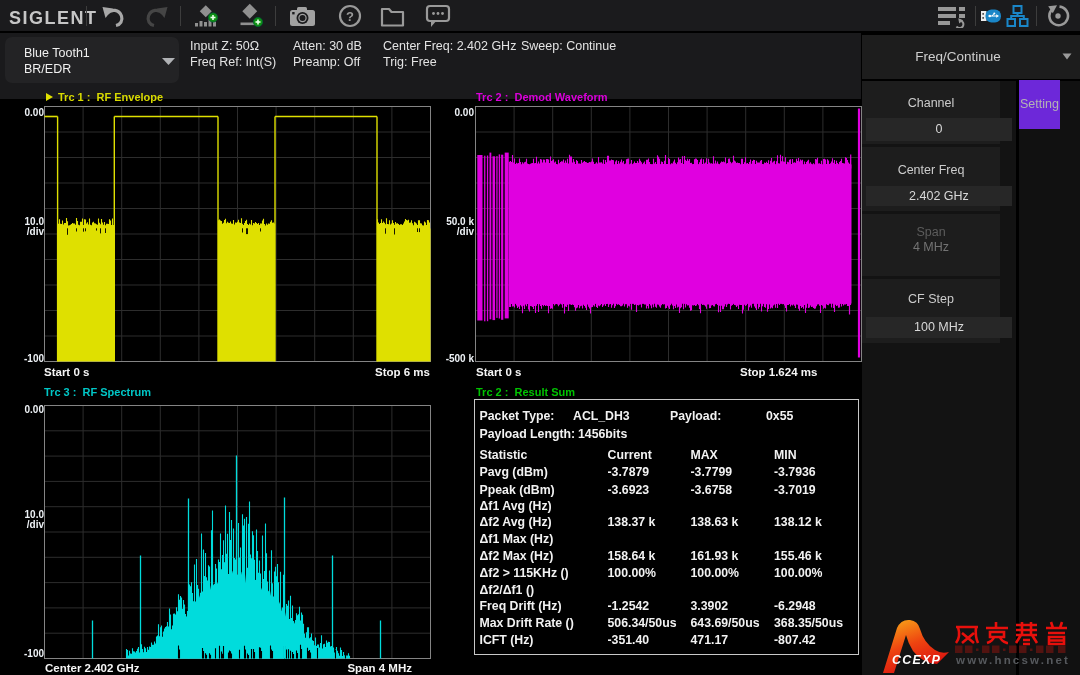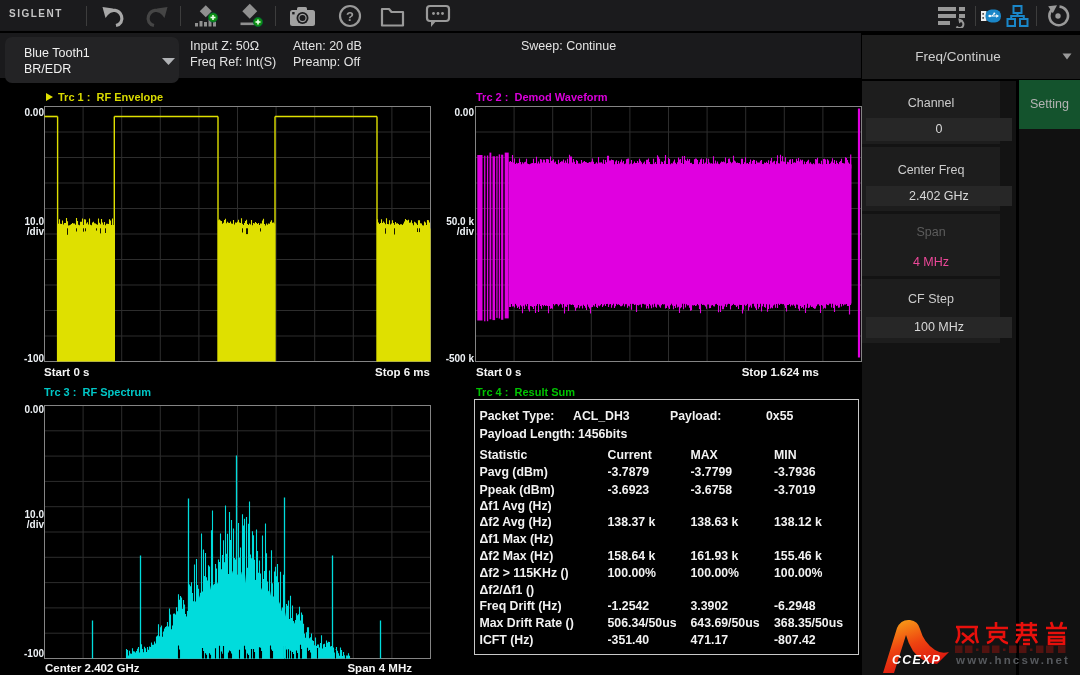--- a/index.html
+++ b/index.html
@@ -1,32 +1,32 @@
 <!DOCTYPE html>
 <html><head><meta charset="utf-8"><style>
 *{margin:0;padding:0;box-sizing:border-box}
 html,body{width:1080px;height:675px;background:#000;font-family:"Liberation Sans",sans-serif;overflow:hidden;position:relative}
 .abs{position:absolute}
 #topbar{left:0;top:0;width:1080px;height:31px;background:#1b1b1d}
-#statusbar{left:0;top:33px;width:861px;height:45px;background:#1a1a1c}
+#statusbar{left:0;top:33px;width:861px;height:66px;background:#1a1a1c}
 .sbtext{position:absolute;color:#e3e3e3;font-size:12.5px;line-height:16px;white-space:pre}
 #dropd{position:absolute;left:5px;top:4px;width:174px;height:46px;background:#232325;border-radius:7px}
 .ttl{position:absolute;font-size:11px;font-weight:bold;line-height:12px;white-space:pre}
 .axl{position:absolute;font-size:10px;font-weight:bold;color:#eef2f6;text-align:right;width:40px;line-height:9.5px}
 .xl{position:absolute;font-size:11.5px;font-weight:bold;color:#f5f5f5;white-space:pre}
 .plot{position:absolute;background:#000}
 .tc{position:absolute;font-size:12.3px;font-weight:bold;color:#f2f2f2;white-space:pre}
 #panel{left:862px;top:0px;width:218px;height:675px;background:transparent}
 .blk{position:absolute;left:0px;width:138px;background:#1d1d1d}
 .blk .lab{position:absolute;width:100%;text-align:center;color:#cccccc;font-size:12.5px}
 .blk .val{position:absolute;left:4px;width:146px;background:#272727;text-align:center;color:#d8d8d8;font-size:12.5px}
 </style></head><body>
 
 <div class="abs" id="topbar">
-<div class="abs" style="left:9px;top:8px;font-size:10px;font-weight:bold;letter-spacing:1.5px;color:#c6c6c6">SIGLENT</div>
+<div class="abs" style="left:9px;top:8px;font-size:18px;font-weight:bold;letter-spacing:1.5px;color:#c6c6c6">SIGLENT</div>
 <div class="abs" style="left:86px;top:6px;width:1px;height:20px;background:#3d3d3d"></div>
 <svg class="abs" style="left:100px;top:4px" width="26" height="24" viewBox="0 0 26 24">
  <path d="M7 9.5 C11.5 4.5, 19 5.5, 21.5 12 C23 16.5 20.5 20.5 16 21.5" stroke="#a8a8a8" stroke-width="3.2" fill="none"></path>
  <polygon points="2.5,3 13,4.5 5.5,14" fill="#a8a8a8"></polygon>
 </svg>
 <svg class="abs" style="left:144px;top:4px" width="26" height="24" viewBox="0 0 26 24">
  <path d="M19 9.5 C14.5 4.5, 7 5.5, 4.5 12 C3 16.5 5.5 20.5 10 21.5" stroke="#454545" stroke-width="3.2" fill="none"></path>
  <polygon points="23.5,3 13,4.5 20.5,14" fill="#454545"></polygon>
 </svg>
 <div class="abs" style="left:180px;top:6px;width:1px;height:20px;background:#3d3d3d"></div>
@@ -108,48 +108,50 @@
 
 <div class="abs" id="statusbar">
  <div id="dropd"></div>
  <div class="sbtext" style="left:24px;top:12px;color:#f0f0f0">Blue Tooth1
 BR/EDR</div>
  <svg class="abs" style="left:161px;top:24px" width="15" height="9">
       <polygon points="1,1 14,1 7.5,8" fill="#b0b2b5"></polygon>
     </svg>
  <div class="sbtext" style="left:190px;top:5px">Input Z: 50Ω
 Freq Ref: Int(S)</div>
- <div class="sbtext" style="left:293px;top:5px">Atten: 20 dB
+ <div class="sbtext" style="left:293px;top:5px">Atten: 30 dB
 Preamp: Off</div>
+ <div class="sbtext" style="left:383px;top:5px">Center Freq: 2.402 GHz
+Trig: Free</div>
  <div class="sbtext" style="left:521px;top:5px">Sweep: Continue</div>
 </div>
 
 <div class="abs" id="panel">
  <div class="abs" style="left:0;top:35px;width:218px;height:44px;background:#1d1d1d">
    <div class="abs" style="left:0;top:0;width:192px;height:44px;line-height:44px;text-align:center;color:#cfcfcf;font-size:13.5px">Freq/Continue</div>
    <svg class="abs" style="left:200px;top:17.5px" width="10" height="7">
         <polygon points="0.5,0.5 9.5,0.5 5,6.5" fill="#9a9a9a"></polygon>
       </svg>
  </div>
  <div class="abs" style="left:0;top:81px;width:154px;height:594px;background:#131313"></div>
  <div class="abs" style="left:157px;top:81px;width:61px;height:594px;background:#111111"></div>
- <div class="abs" style="left:157px;top:80px;width:61px;height:49px;background:#14532d">
+ <div class="abs" style="left:157px;top:80px;width:41px;height:49px;background:#6d28d9">
    <div class="abs" style="left:0;top:0;width:100%;height:100%;line-height:49px;text-align:center;color:#b4b4b4;font-size:12.5px">Setting</div>
  </div>
  <div class="blk" style="top:81px;height:63px">
       <div class="lab" style="top:15px">Channel</div>
       <div class="val" style="top:37px;height:23px;line-height:23px">0</div>
     </div>
  <div class="blk" style="top:147px;height:64px">
       <div class="lab" style="top:16px">Center Freq</div>
       <div class="val" style="top:39px;height:20px;line-height:20px">2.402 GHz</div>
     </div>
  <div class="blk" style="top:214px;height:62px">
       <div class="lab" style="top:11px;color:#5c5c5c">Span</div>
-      <div class="lab" style="top:41px;color:#ec4899">4 MHz</div>
+      <div class="lab" style="top:26px;color:#737373">4 MHz</div>
     </div>
  <div class="blk" style="top:279px;height:64px">
       <div class="lab" style="top:13px">CF Step</div>
       <div class="val" style="top:38px;height:21px;line-height:21px">100 MHz</div>
     </div>
 </div>
 
 <svg class="abs" style="left:46px;top:93px" width="7" height="8">
     <polygon points="0,0 7,4 0,8" fill="#dfe000"></polygon>
   </svg>
@@ -198,21 +200,21 @@
 <line x1="230.5" y1="10" x2="230.5" y2="255" stroke="#dfe000" stroke-width="1.4"></line>
 <line x1="332.5" y1="10" x2="332.5" y2="255" stroke="#dfe000" stroke-width="1.4"></line>
 </g>
 </svg>
 
 <div class="ttl" style="left:476px;top:90.5px;color:#da00da">Trc 2 :  Demod Waveform</div>
 <div class="axl" style="left:434px;top:108px">0.00</div>
 <div class="axl" style="left:434px;top:217px">50.0 k<br>/div</div>
 <div class="axl" style="left:434px;top:353.5px">-500 k</div>
 <div class="xl" style="left:476px;top:365.5px">Start 0 s</div>
-<div class="xl" style="left:699px;top:365.5px;width:120px;text-align:right">Stop 1.624 ms</div>
+<div class="xl" style="left:740px;top:365.5px;width:120px;">Stop 1.624 ms</div>
 <svg class="plot" style="left:475px;top:106px" width="387" height="256" viewBox="0 0 387 256">
 <g transform="translate(0.5,0.5)">
 <line x1="38.6" y1="0" x2="38.6" y2="255" stroke="#2d2d2d" stroke-width="1"></line>
 <line x1="77.2" y1="0" x2="77.2" y2="255" stroke="#2d2d2d" stroke-width="1"></line>
 <line x1="115.8" y1="0" x2="115.8" y2="255" stroke="#2d2d2d" stroke-width="1"></line>
 <line x1="154.4" y1="0" x2="154.4" y2="255" stroke="#2d2d2d" stroke-width="1"></line>
 <line x1="193.0" y1="0" x2="193.0" y2="255" stroke="#2d2d2d" stroke-width="1"></line>
 <line x1="231.6" y1="0" x2="231.6" y2="255" stroke="#2d2d2d" stroke-width="1"></line>
 <line x1="270.2" y1="0" x2="270.2" y2="255" stroke="#2d2d2d" stroke-width="1"></line>
 <line x1="308.8" y1="0" x2="308.8" y2="255" stroke="#2d2d2d" stroke-width="1"></line>
@@ -283,21 +285,21 @@
 <line x1="288" y1="253" x2="288" y2="150" stroke="#00dcdc" stroke-width="1.3"></line>
 <line x1="336" y1="253" x2="336" y2="215" stroke="#00dcdc" stroke-width="1.3"></line>
 <line x1="168" y1="233" x2="168" y2="105" stroke="#00dcdc" stroke-width="1.1"></line>
 <line x1="205" y1="233" x2="205" y2="96" stroke="#00dcdc" stroke-width="1.1"></line>
 <line x1="221" y1="233" x2="221" y2="118" stroke="#00dcdc" stroke-width="1.1"></line>
 <line x1="157" y1="233" x2="157" y2="128" stroke="#00dcdc" stroke-width="1.1"></line>
 <line x1="181" y1="233" x2="181" y2="100" stroke="#00dcdc" stroke-width="1.1"></line>
 </g>
 </svg>
 
-<div class="ttl" style="left:476px;top:385.8px;color:#00c400">Trc 4 :  Result Sum</div>
+<div class="ttl" style="left:476px;top:385.8px;color:#00c400">Trc 2 :  Result Sum</div>
 <div class="abs" style="left:474px;top:399px;width:385px;height:256px;border:1px solid #c8c8c8;background:#000"></div>
 <div class="tc" style="left:479.5px;top:408.6px">Packet Type:</div>
 <div class="tc" style="left:573px;top:408.6px">ACL_DH3</div>
 <div class="tc" style="left:670px;top:408.6px">Payload:</div>
 <div class="tc" style="left:766px;top:408.6px">0x55</div>
 <div class="tc" style="left:479.5px;top:426.9px">Payload Length:</div>
 <div class="tc" style="left:578px;top:426.9px">1456bits</div>
 <div class="tc" style="left:479.5px;top:447.9px">Statistic</div>
 <div class="tc" style="left:607.5px;top:447.9px">Current</div>
 <div class="tc" style="left:690.5px;top:447.9px">MAX</div>

